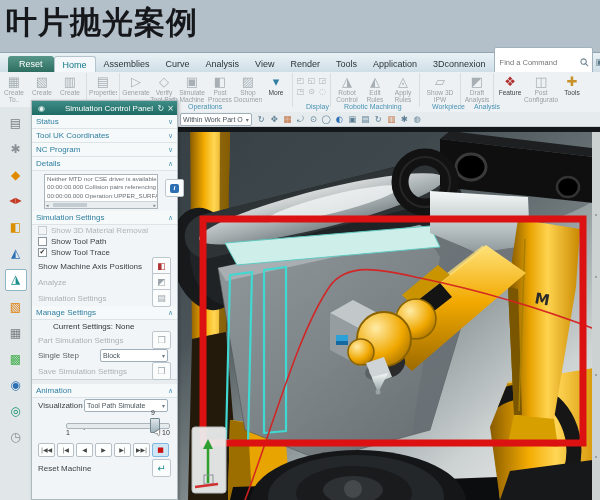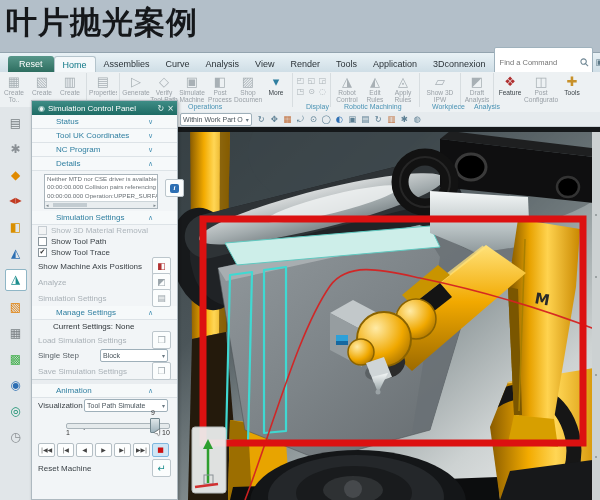--- a/index.html
+++ b/index.html
@@ -53,24 +53,24 @@
   #side-toolbar{position:absolute;left:0;top:107px;width:31px;height:393px;background:#e1e6e9;
                 border-right:1px solid #c3cacf;}
   .s-ico{width:20px;height:20px;margin:6px auto 3px auto;text-align:center;font-size:12px;line-height:20px;}
   .s-ico.sel{background:#fff;border:1px solid #8fb6c6;border-radius:2px;line-height:18px;}
 
   
   #panel{position:absolute;left:31px;top:100px;width:147px;height:400px;background:#f2f5f7;
          border:1px solid #aeb9c0;box-sizing:border-box;box-shadow:1px 1px 3px rgba(0,0,0,.25);}
   #p-header{height:14px;background:linear-gradient(#3e8d86,#1e6b64);color:#fff;display:flex;
             align-items:center;padding:0 3px;font-size:8px;}
-  #p-header .ttl{flex:1;margin-left:3px;}
+  #p-header .ttl{flex:1;margin-left:20px;}
   #p-header .hic{color:#e8f4f2;font-size:8px;margin-left:3px;}
   .sec{height:13px;display:flex;align-items:center;border-bottom:1px solid #dde3e7;
-       padding:0 24px;color:#2f7fa0;background:#f6f9fa;}
+       padding:0 4px;color:#2f7fa0;background:#f6f9fa;}
   .sec .chev{margin-left:auto;color:#4a93b4;font-size:7px;}
   .p-row{display:flex;align-items:center;padding:0 6px;}
   #details-box{margin:3px 3px 2px 6px;width:112px;height:33px;background:#fff;border:1px solid #a9b4bb;
                position:relative;overflow:hidden;flex:0 0 auto;}
   #details-box .dl{font-size:6.2px;color:#6a7176;white-space:nowrap;line-height:1.35;padding-left:2px;}
   .hscroll{position:absolute;left:0;bottom:0;width:100%;height:6px;background:#e9edef;border-top:1px solid #cdd5d9;}
   .hscroll .thumb{position:absolute;left:8px;top:1px;width:34px;height:4px;background:#c3ccd1;}
   .hscroll .a{position:absolute;top:0;font-size:5px;color:#7c868c;line-height:6px;}
   .ibtn{width:17px;height:16px;background:#fbfdfd;border:1px solid #bcc6cc;border-radius:2px;
         margin-left:4px;display:flex;align-items:center;justify-content:center;flex:0 0 auto;}
@@ -508,21 +508,21 @@
     </div>
 
     <div class="sec">
       <span>Manage Settings</span>
       <span class="chev glyph">∧</span>
     </div>
     <div class="p-row cur-set">
       <span>Current Settings: None</span>
     </div>
     <div class="p-row act-row">
-      <span class="act-lb dis">Load Simulation Settings</span>
+      <span class="act-lb dis">Part Simulation Settings</span>
       <span class="ibtn">
         <span class="glyph" style="color:#9aa4aa;font-size:9px;">❒</span>
       </span>
     </div>
     <div class="p-row stp-row">
       <span class="act-lb" style="color:#5a6268;">Single Step</span>
       <span class="combo">
         <span>Block</span>
         <span class="arr glyph">▾</span>
       </span>

